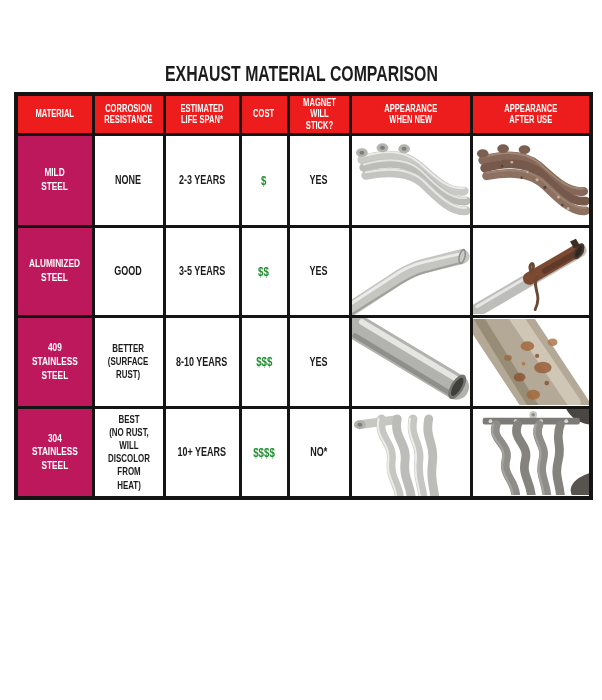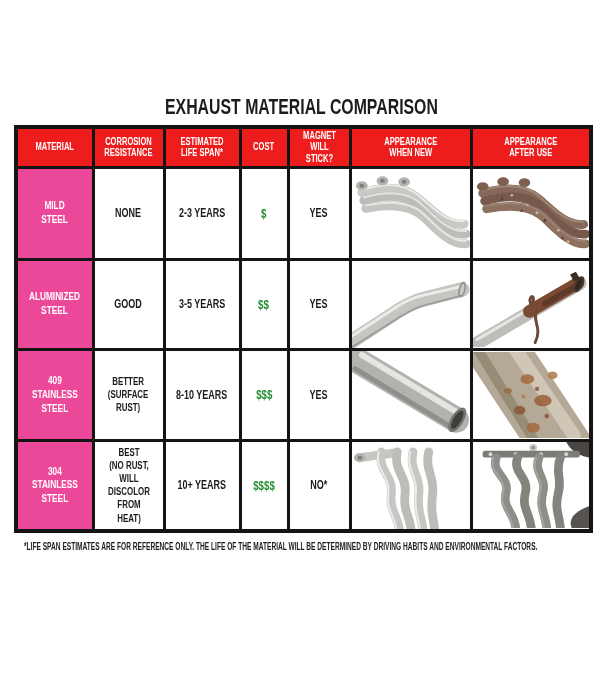--- a/index.html
+++ b/index.html
@@ -2,36 +2,36 @@
 <html><head>
 <meta charset="utf-8">
 <style>
   * { margin:0; padding:0; box-sizing:border-box; }
   html,body { background:#ffffff; }
   body {
     width:602px; height:700px;
     font-family:"Liberation Sans","DejaVu Sans",sans-serif;
     color:#1a1a1a; overflow:hidden;
   }
-  .stage { padding-top:94px; }
+  .stage { padding-top:61px; }
   .title {
     text-align:center; font-weight:bold; font-size:22px; color:#1c1c1c;
     margin-bottom:5px; letter-spacing:0px; white-space:nowrap;
   }
   .cond { display:inline-block; transform:scaleX(.72); transform-origin:center; }
   .cond-l { display:inline-block; transform:scaleX(.66); transform-origin:left center; white-space:nowrap; }
   .ml { white-space:pre-line; }
   table {
     border-collapse:collapse; table-layout:fixed;
     width:575px; margin-left:14px;
     border:4px solid #141414; background:#ffffff;
   }
   th, td { border:3px solid #141414; text-align:center; vertical-align:middle; padding:0; overflow:hidden; }
   .hrow th { background:#ee1d1d; color:#ffffff; height:40px; font-size:10.5px; line-height:1.12; font-weight:bold; }
-  .mcell { background:#ec4899; color:#ffffff; font-weight:bold; font-size:11.5px; line-height:1.2; }
+  .mcell { background:#be185d; color:#ffffff; font-weight:bold; font-size:11.5px; line-height:1.2; }
   .vcell { font-weight:bold; font-size:12.5px;text-decoration:underline; }
   .vcell .sm { font-size:11px; line-height:1.2; }
   .ccell { font-weight:bold; font-size:13.5px; color:#1e8e2e; }
   .pcell { padding:0; }
   .pcell svg { display:block; width:100%; height:100%; background:#ffffff; }
   tr.r1 { height:92px; } tr.r2 { height:85px; } tr.r3 { height:68px; } tr.r4 { height:90px; }
   .foot { margin:7px 0 0 24px; font-weight:bold; font-size:10px; line-height:14px; color:#1c1c1c; }
 </style>
 </head>
 <body>
@@ -246,16 +246,15 @@
             <path d="M21,16 C15,32 35,36 31,52 C27,68 39,72 41,88" stroke="#a6a4a0" stroke-width="2"></path>
             <path d="M65,16 C59,32 73,36 69,52 C65,68 71,72 73,88" stroke="#a6a4a0" stroke-width="2"></path>
           </g>
         </svg>
       </td>
     </tr>
   </tbody>
     </table>
 
   <div class="foot">
-    <div><span class="cond-l">*LIFE SPAN ESTIMATES ARE FOR REFERENCE ONLY. THE LIFE OF THE MATERIAL WILL BE DETERMINED BY DRIVING HABITS AND ENVIRONMENTAL FACTORS.</span></div>
   </div>
 
 </div>
 
 </body></html>

